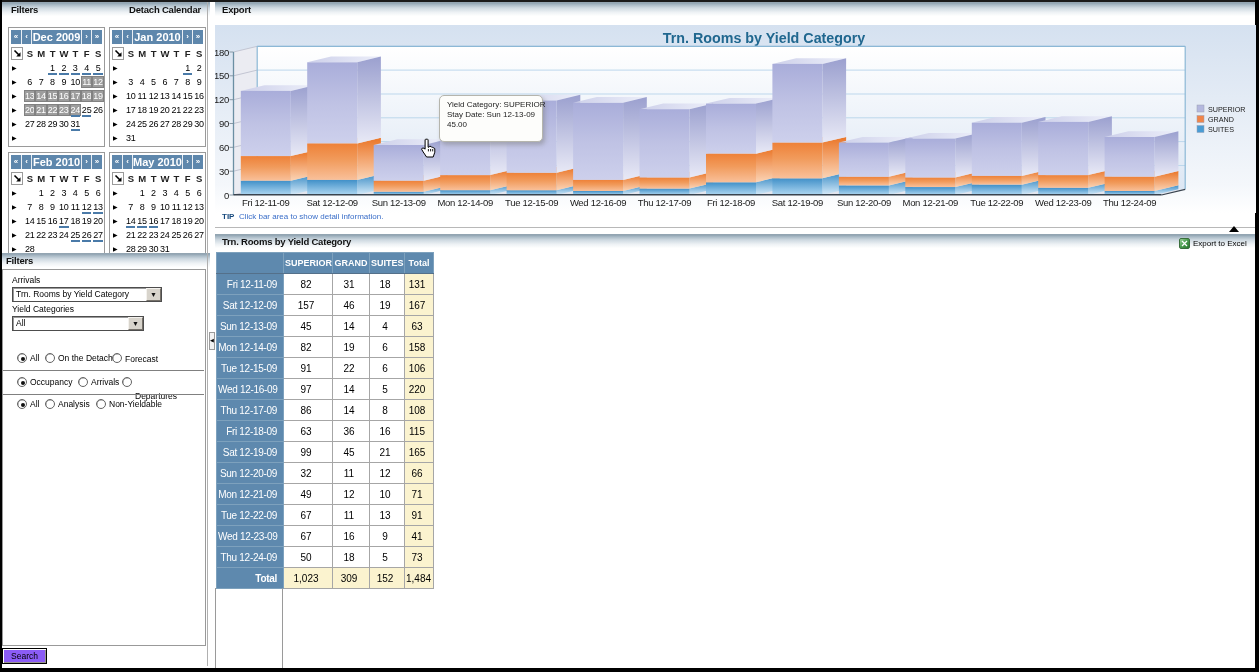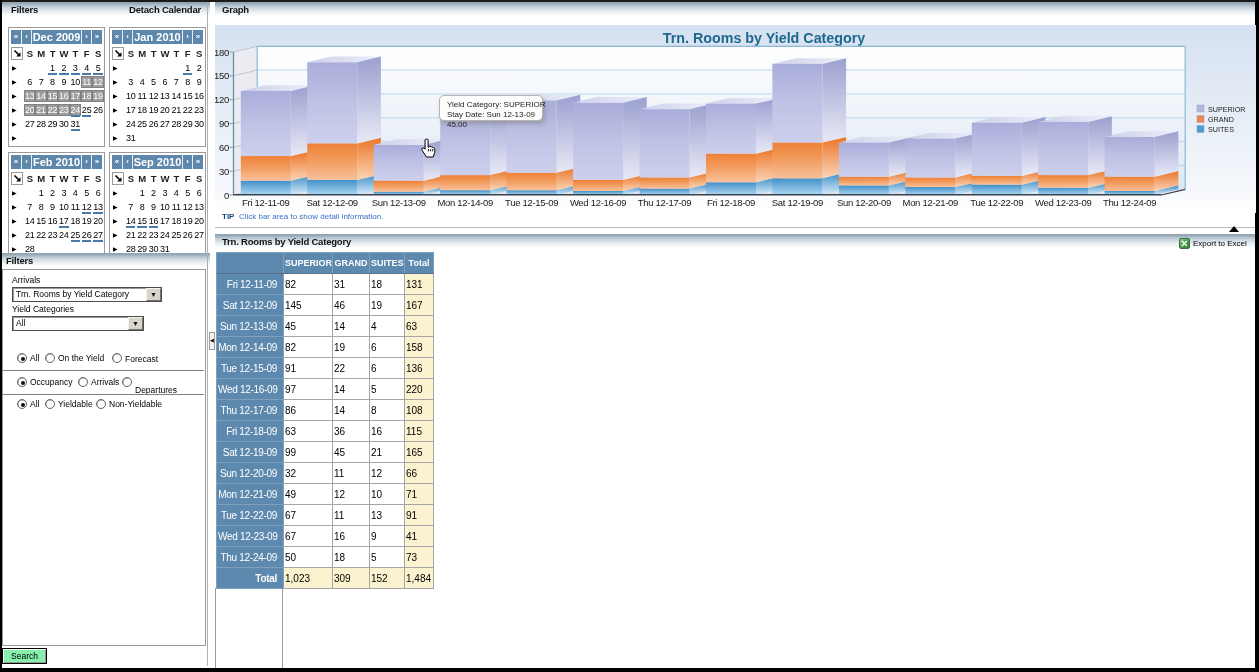--- a/index.html
+++ b/index.html
@@ -24,21 +24,21 @@
 .un:after{content:"";position:absolute;left:1px;right:1px;bottom:-1px;height:2px;background:#4a7aa8}
 .cnr{width:12px;height:13px;flex:none;border:1px solid #9a9a9a;background:#fff;
  display:flex;align-items:center;justify-content:center;margin-right:1px}
 .wka{width:13px;flex:none;font-size:6px;color:#000;line-height:12px;padding-left:1px}
 .dt{position:absolute;border-collapse:collapse;table-layout:fixed;width:218px;font-size:10px}
 .dt td{border:1px solid #a6a6a6;height:21px;padding:0 5px 0 1px;white-space:nowrap;overflow:hidden}
 .dt tr.h td{background:#5e89ae;color:#fff;font-weight:bold;font-size:9px;text-align:center;
  border-color:#7da1bd;border-bottom-color:#54708a;padding:0 1px}
 .dt td.rh{background:#5e89ae;color:#fff;text-align:right;border-color:#7da1bd;padding-right:6px;letter-spacing:-0.3px}
 .dt td.rh.b{font-weight:bold}
-.dt td.n{text-align:left;background:#fff;color:#000}
+.dt td.n{text-align:center;background:#fff;color:#000}
 .dt td.tc{background:#fbf3cf}
 .lbl{position:absolute;font-size:8.5px;color:#000}
 .sel{position:absolute;height:15px;border:1px solid #4d4d4d;box-shadow:inset 1px 1px 0 #9a9a9a;background:#fff;font-size:8.5px;
  line-height:13px;padding-left:3px;color:#000;white-space:nowrap;overflow:hidden}
 .sbtn{position:absolute;right:0;top:0;bottom:0;width:15px;background:#d8d4cc;
  border:1px solid #f4f2ee;border-right-color:#76716a;border-bottom-color:#76716a;
  font-size:7px;text-align:center;line-height:12px;color:#111}
 .rrow{position:absolute;left:0;width:206px;height:13px;font-size:8.5px;color:#000}
 .rad{display:inline-block;width:10px;height:10px;border-radius:50%;background:#fff;
  border:1px solid #636363;box-shadow:inset 0.5px 0.5px 0.5px rgba(60,60,60,.55);
@@ -48,21 +48,21 @@
 </style></head>
 <body>
 <div class="abs" style="left:0;top:0;width:1259px;height:2px;background:#1a1a1a"></div>
 <div class="abs" style="left:0;top:0;width:2px;height:672px;background:#000"></div>
 <div class="abs" style="left:1255px;top:0;width:4px;height:672px;background:#000"></div>
 <div class="abs" style="left:0;top:668px;width:1259px;height:4px;background:#000"></div>
 <div class="hdr" style="left:2px;top:2px;width:208px;padding:0 9px">
     <span style="float:left">Filters</span>
     <span style="float:right">Detach Calendar</span>
   </div>
-<div class="hdr" style="left:215px;top:2px;width:1040px;padding:0 7px">Graph</div>
+<div class="hdr" style="left:215px;top:2px;width:1040px;padding:0 7px">Export</div>
 <div class="cal" style="left:8px;top:27px;width:97px;height:120px">
 <div class="chd">
       <b class="cb ar" style="width:10px">«</b>
       <b class="cb ar" style="width:9px">‹</b>
       <b class="cb cm">Dec 2009</b>
       <b class="cb ar" style="width:9px">›</b>
       <b class="cb ar" style="width:10px">»</b>
     </div>
 <div class="crow cdow">
       <span class="cnr">
@@ -295,21 +295,21 @@
       <i class="dc"></i>
       <i class="dc"></i>
       <i class="dc"></i>
       <i class="dc"></i>
     </div>
 </div>
 <div class="cal" style="left:109px;top:152px;width:97px;height:102px">
 <div class="chd">
       <b class="cb ar" style="width:10px">«</b>
       <b class="cb ar" style="width:9px">‹</b>
-      <b class="cb cm">Sep 2010</b>
+      <b class="cb cm">May 2010</b>
       <b class="cb ar" style="width:9px">›</b>
       <b class="cb ar" style="width:10px">»</b>
     </div>
 <div class="crow cdow">
       <span class="cnr">
         <svg width="9" height="9" viewBox="0 0 9 9">
           <path d="M1.5 1.5 L6 6" stroke="#000" stroke-width="1.6"></path>
           <path d="M7.5 7.5 L7.5 3.2 L3.2 7.5 Z" fill="#000"></path>
         </svg>
       </span>
@@ -375,43 +375,43 @@
 <div class="hdr" style="left:2px;top:253px;width:208px;padding:0 4px">Filters</div>
 <div class="abs" style="left:2px;top:269px;width:204px;height:377px;border:1px solid #999"></div>
 <div class="lbl" style="left:12px;top:275px">Arrivals</div>
 <div class="sel" style="left:12px;top:287px;width:150px">Trn. Rooms by Yield Category<span class="sbtn">▼</span></div>
 <div class="lbl" style="left:12px;top:304px">Yield Categories</div>
 <div class="sel" style="left:12px;top:316px;width:132px">All<span class="sbtn">▼</span></div>
 <div class="rrow" style="top:352px">
     <span style="position:absolute;left:17px;top:0"><span class="rad"><span class="rdot"></span></span></span>
     <span style="position:absolute;left:30px;top:0;padding-top:1px">All</span>
     <span style="position:absolute;left:45px;top:0"><span class="rad"></span></span>
-    <span style="position:absolute;left:58px;top:0;padding-top:1px">On the Yield</span>
+    <span style="position:absolute;left:58px;top:0;padding-top:1px">On the Detach</span>
     <span style="position:absolute;left:112px;top:0"><span class="rad"></span></span>
     <span style="position:absolute;left:125px;top:1px;padding-top:1px">Forecast</span>
   </div>
 <div class="sep" style="top:370px"></div>
 <div class="rrow" style="top:376px">
     <span style="position:absolute;left:17px;top:0"><span class="rad"><span class="rdot"></span></span></span>
     <span style="position:absolute;left:30px;top:0;padding-top:1px">Occupancy</span>
     <span style="position:absolute;left:78px;top:0"><span class="rad"></span></span>
     <span style="position:absolute;left:91px;top:0;padding-top:1px">Arrivals</span>
     <span style="position:absolute;left:122px;top:0"><span class="rad"></span></span>
-    <span style="position:absolute;left:135px;top:8px;padding-top:1px">Departures</span>
+    <span style="position:absolute;left:135px;top:14px;padding-top:1px">Departures</span>
   </div>
 <div class="sep" style="top:394px"></div>
 <div class="rrow" style="top:398px">
     <span style="position:absolute;left:17px;top:0"><span class="rad"><span class="rdot"></span></span></span>
     <span style="position:absolute;left:30px;top:0;padding-top:1px">All</span>
     <span style="position:absolute;left:45px;top:0"><span class="rad"></span></span>
-    <span style="position:absolute;left:58px;top:0;padding-top:1px">Yieldable</span>
+    <span style="position:absolute;left:58px;top:0;padding-top:1px">Analysis</span>
     <span style="position:absolute;left:96px;top:0"><span class="rad"></span></span>
     <span style="position:absolute;left:109px;top:0;padding-top:1px">Non-Yieldable</span>
   </div>
-<div class="abs" style="left:2px;top:648px;width:45px;height:16px;border:1px solid #000;background:#86efac;box-shadow:inset 1px 1px 0 #fff, inset -1px -1px 0 #9a968e;font-size:8.5px;text-align:center;line-height:15px">Search</div>
+<div class="abs" style="left:2px;top:648px;width:45px;height:16px;border:1px solid #000;background:#8b5cf6;box-shadow:inset 1px 1px 0 #fff, inset -1px -1px 0 #9a968e;font-size:8.5px;text-align:center;line-height:15px">Search</div>
 <div class="abs" style="left:207px;top:2px;width:1px;height:664px;background:#b0b0b0"></div>
 <div class="abs" style="left:209px;top:332px;width:6px;height:18px;border:1px solid #9a9a9a;background:#f2f2f2;font-size:5px;line-height:15px;color:#000;text-align:center;overflow:hidden">◀</div>
 <svg width="1041" height="188" style="position:absolute;left:215px;top:25px">
 <defs>
 <linearGradient id="cbg" x1="0" y1="0" x2="0" y2="1">
         <stop offset="0" stop-color="#d5e1f0"></stop>
         <stop offset="0.85" stop-color="#f4f7fb"></stop>
         <stop offset="1" stop-color="#ffffff"></stop>
       </linearGradient>
 <linearGradient id="wall" x1="0" y1="0" x2="0" y2="1">
@@ -663,21 +663,21 @@
       </tr>
 <tr>
         <td class="rh">Fri 12-11-09</td>
         <td class="n">82</td>
         <td class="n">31</td>
         <td class="n">18</td>
         <td class="n tc">131</td>
       </tr>
 <tr>
         <td class="rh">Sat 12-12-09</td>
-        <td class="n">145</td>
+        <td class="n">157</td>
         <td class="n">46</td>
         <td class="n">19</td>
         <td class="n tc">167</td>
       </tr>
 <tr>
         <td class="rh">Sun 12-13-09</td>
         <td class="n">45</td>
         <td class="n">14</td>
         <td class="n">4</td>
         <td class="n tc">63</td>
@@ -687,21 +687,21 @@
         <td class="n">82</td>
         <td class="n">19</td>
         <td class="n">6</td>
         <td class="n tc">158</td>
       </tr>
 <tr>
         <td class="rh">Tue 12-15-09</td>
         <td class="n">91</td>
         <td class="n">22</td>
         <td class="n">6</td>
-        <td class="n tc">136</td>
+        <td class="n tc">106</td>
       </tr>
 <tr>
         <td class="rh">Wed 12-16-09</td>
         <td class="n">97</td>
         <td class="n">14</td>
         <td class="n">5</td>
         <td class="n tc">220</td>
       </tr>
 <tr>
         <td class="rh">Thu 12-17-09</td>
@@ -763,16 +763,16 @@
         <td class="rh b">Total</td>
         <td class="n tc">1,023</td>
         <td class="n tc">309</td>
         <td class="n tc">152</td>
         <td class="n tc">1,484</td>
       </tr>
 </tbody>
   </table>
 <div class="abs" style="left:215px;top:588px;width:1px;height:80px;background:#9a9a9a"></div>
 <div class="abs" style="left:282px;top:588px;width:1px;height:80px;background:#9a9a9a"></div>
-<div class="abs" style="left:439px;top:95px;width:104px;height:26px;background:#fdfdfb;border:1px solid #b5b5ad;border-radius:5px;box-shadow:2px 3px 4px rgba(120,120,120,.45);font-size:8px;color:#222;padding:4px 0 0 7px;line-height:10px;white-space:nowrap">Yield Category: SUPERIOR<br>Stay Date: Sun 12-13-09<br>45.00</div>
+<div class="abs" style="left:439px;top:95px;width:104px;height:47px;background:#fdfdfb;border:1px solid #b5b5ad;border-radius:5px;box-shadow:2px 3px 4px rgba(120,120,120,.45);font-size:8px;color:#222;padding:4px 0 0 7px;line-height:10px;white-space:nowrap">Yield Category: SUPERIOR<br>Stay Date: Sun 12-13-09<br>45.00</div>
 <svg class="abs" style="left:420px;top:138px" width="18" height="22">
 <path d="M5.6 1.2 L7.6 1.2 L8.1 1.8 L8.1 9.2 L9.0 9.2 L9.4 8.4 L11.0 8.4 L11.6 9.2 L12.6 9.2 L13.3 9.9 L14.1 9.9 L14.8 10.8 L14.8 14.2 L13.2 19.0 L6.6 19.0 L3.2 14.0 L1.6 11.2 L2.4 10.0 L4.0 10.2 L5.1 11.2 L5.1 1.8 Z" fill="#fff" stroke="#000" stroke-width="1"></path>
 <path d="M8.4 11 L8.4 13.4 M10.6 11 L10.6 13.4 M12.7 11 L12.7 13.4" stroke="#000" stroke-width="0.9" fill="none"></path>
 </svg>
 </body></html>

